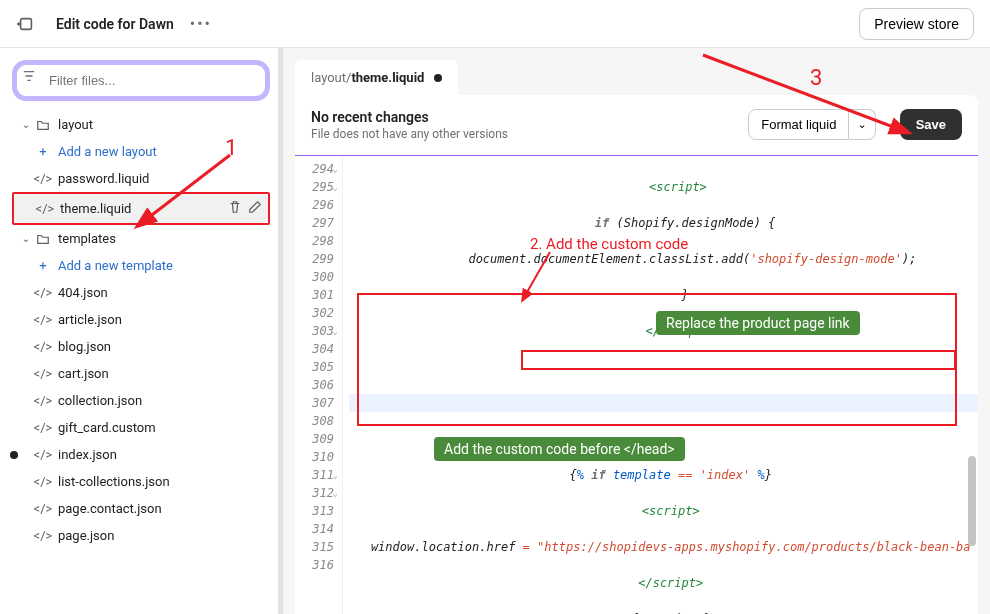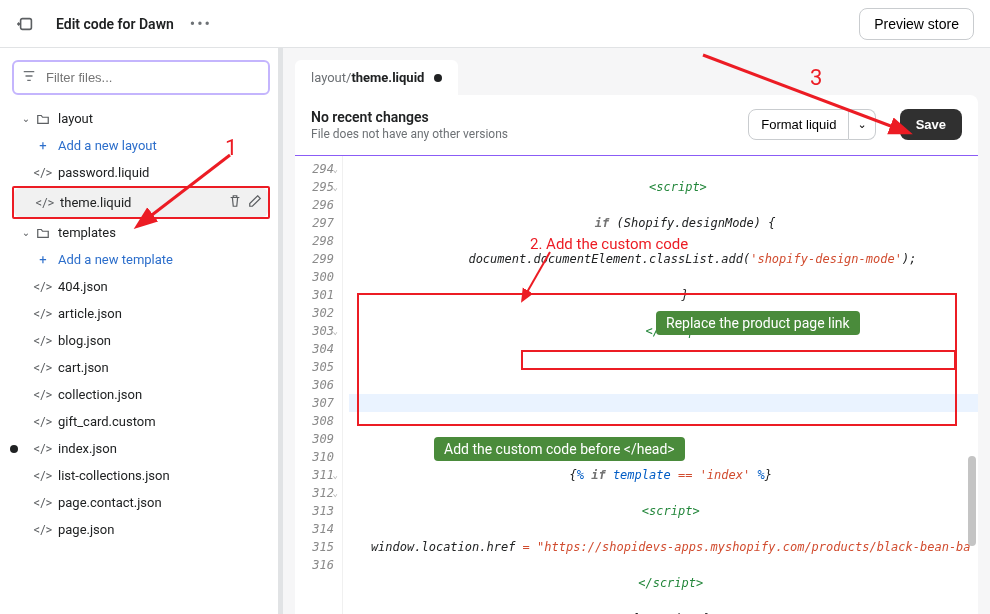--- a/index.html
+++ b/index.html
@@ -8,21 +8,21 @@
 .topbar { display: flex; align-items: center; padding: 22px 16px; border-bottom: 1px solid #e1e3e5; height: 48px; }
 .back-icon { width: 20px; height: 20px; margin-right: 20px; cursor: pointer; display: flex; align-items: center; justify-content: center; }
 .page-title { font-size: 14px; font-weight: 600; margin-right: 16px; }
 .dots { color: #6d7175; cursor: pointer; font-size: 16px; letter-spacing: 2px; }
 .preview-btn { margin-left: auto; border: 1px solid #c9cccf; background: #fff; padding: 7px 14px; border-radius: 8px; font-size: 14px; font-weight: 500; cursor: pointer; }
 
 .main { display: flex; height: calc(100% - 48px); }
 
 .sidebar { width: 283px; padding: 12px 8px 0 12px; border-right: 5px solid #e1e3e5; overflow-y: auto; }
 .filter-wrap { position: relative; }
-.filter-input { width: 100%; padding: 8px 10px 8px 32px; border: 2px solid #c4b5fd; border-radius: 6px; font-size: 13px; margin-bottom: 10px; }
+.filter-input { width: 100%; padding: 8px 10px 8px 32px; border: 5px solid #c4b5fd; border-radius: 14px; font-size: 13px; margin-bottom: 10px; }
 .filter-icon { position: absolute; left: 10px; top: 9px; color: #6d7175; }
 
 .tree-item { display: flex; align-items: center; padding: 6px 6px; border-radius: 6px; cursor: pointer; font-size: 13px; position: relative; }
 .tree-item.selected { background: #f1f1f1; }
 .tree-item .chevron { width: 16px; display: inline-flex; justify-content: center; color: #5c5f62; font-size: 10px; }
 .tree-item .icon { width: 18px; display: inline-flex; justify-content: center; margin-right: 6px; color: #5c5f62; }
 .tree-item.child { padding-left: 22px; }
 .tree-item.add { color: #2c6ecb; }
 .tree-item.add .icon { color: #2c6ecb; }
 .row-actions { margin-left: auto; display: flex; gap: 6px; }

